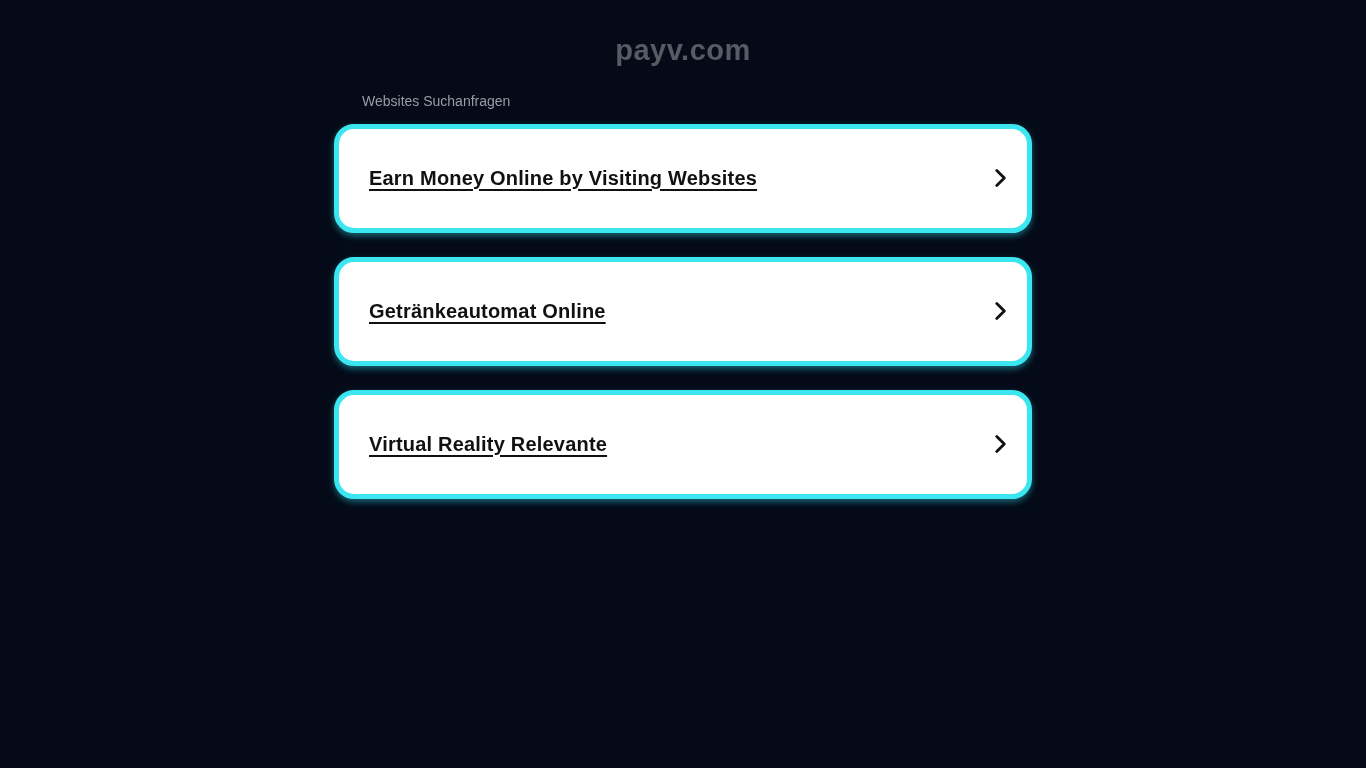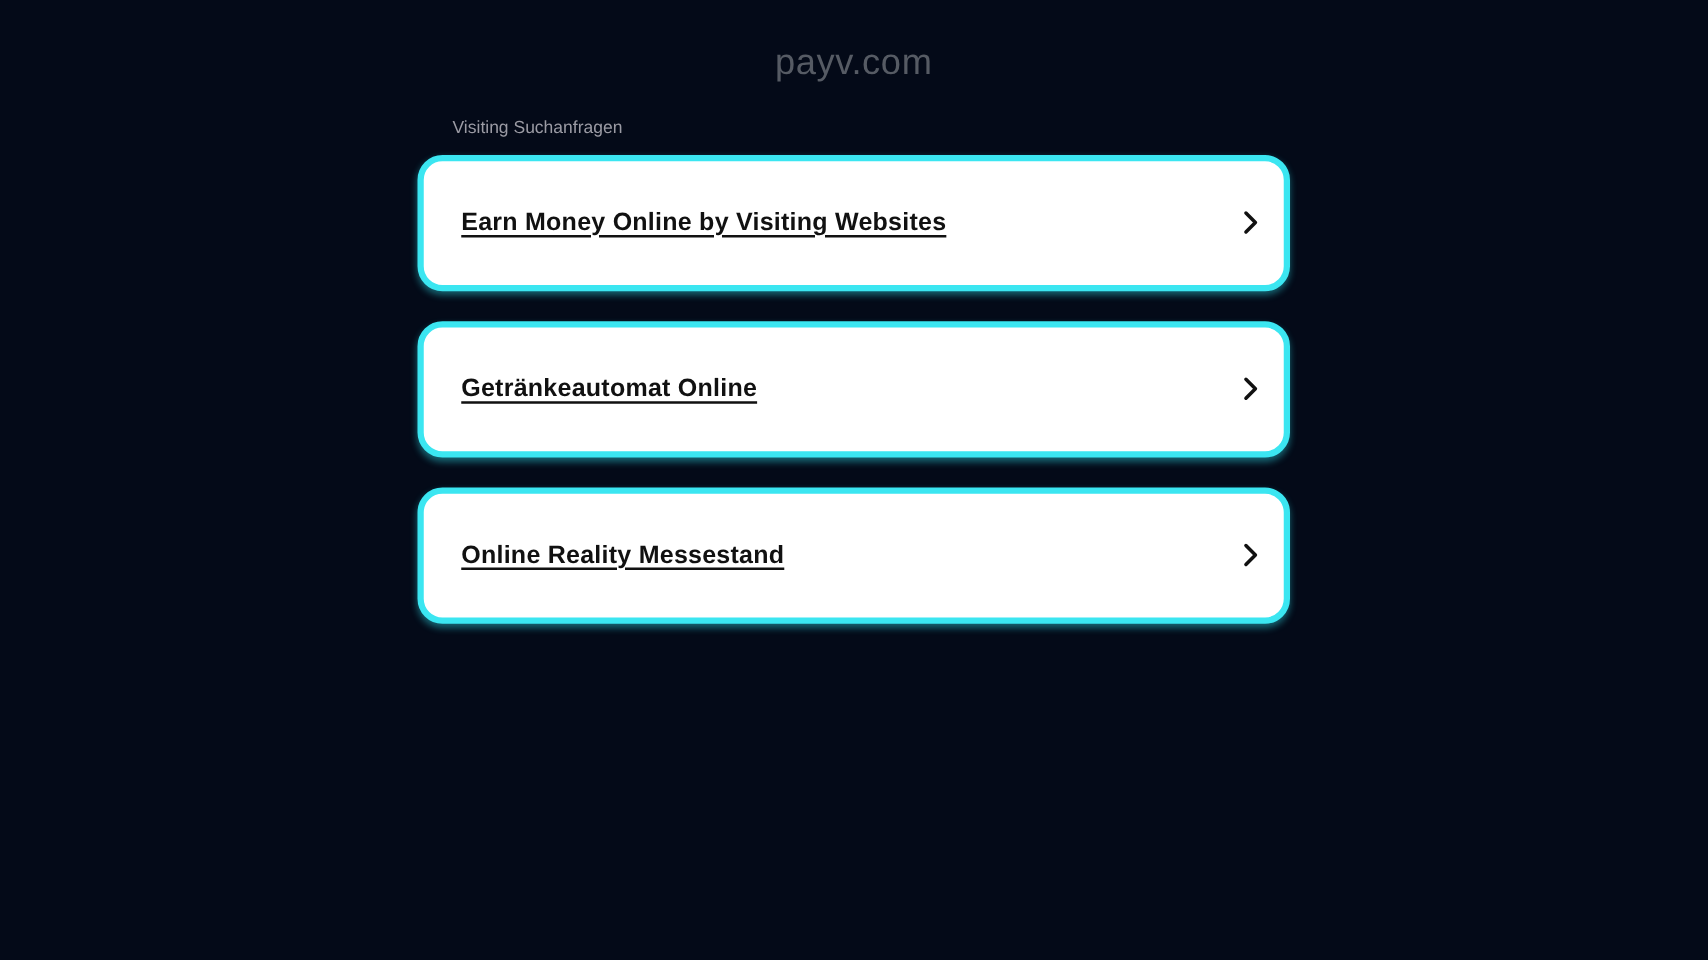--- a/index.html
+++ b/index.html
@@ -18,21 +18,21 @@
     font-family:"Liberation Sans","DejaVu Sans",sans-serif;
   }
   .wrap{
     width:698px;
     margin:0 auto;
     padding-top:33px;
   }
   .site-title{
     text-align:center;
     font-size:29px;
-    font-weight:normal;
+    font-weight:bold;
     color:var(--title);
     letter-spacing:0.5px;
     line-height:1.2;
   }
   .related-label{
     margin-top:25px;
     padding-left:28px;
     font-size:14px;
     color:var(--label);
     line-height:1.2;
@@ -69,39 +69,39 @@
     display:block;
   }
 </style>
 </head>
 <body>
 
 <div class="wrap">
 
   <h1 class="site-title">payv.com</h1>
 
-  <div class="related-label">Visiting Suchanfragen</div>
+  <div class="related-label">Websites Suchanfragen</div>
 
   <div class="cards">
 
     <div class="card">
       <a class="card-link">Earn Money Online by Visiting Websites</a>
       <svg class="chevron" viewBox="0 0 24 24" fill="none" stroke="#111111" stroke-width="2.6" stroke-linecap="round" stroke-linejoin="round">
         <polyline points="9 5 16 12 9 19"></polyline>
       </svg>
     </div>
 
     <div class="card">
       <a class="card-link">Getränkeautomat Online</a>
       <svg class="chevron" viewBox="0 0 24 24" fill="none" stroke="#111111" stroke-width="2.6" stroke-linecap="round" stroke-linejoin="round">
         <polyline points="9 5 16 12 9 19"></polyline>
       </svg>
     </div>
 
     <div class="card">
-      <a class="card-link">Online Reality Messestand</a>
+      <a class="card-link">Virtual Reality Relevante</a>
       <svg class="chevron" viewBox="0 0 24 24" fill="none" stroke="#111111" stroke-width="2.6" stroke-linecap="round" stroke-linejoin="round">
         <polyline points="9 5 16 12 9 19"></polyline>
       </svg>
     </div>
 
   </div>
 </div>
 
 </body></html>

